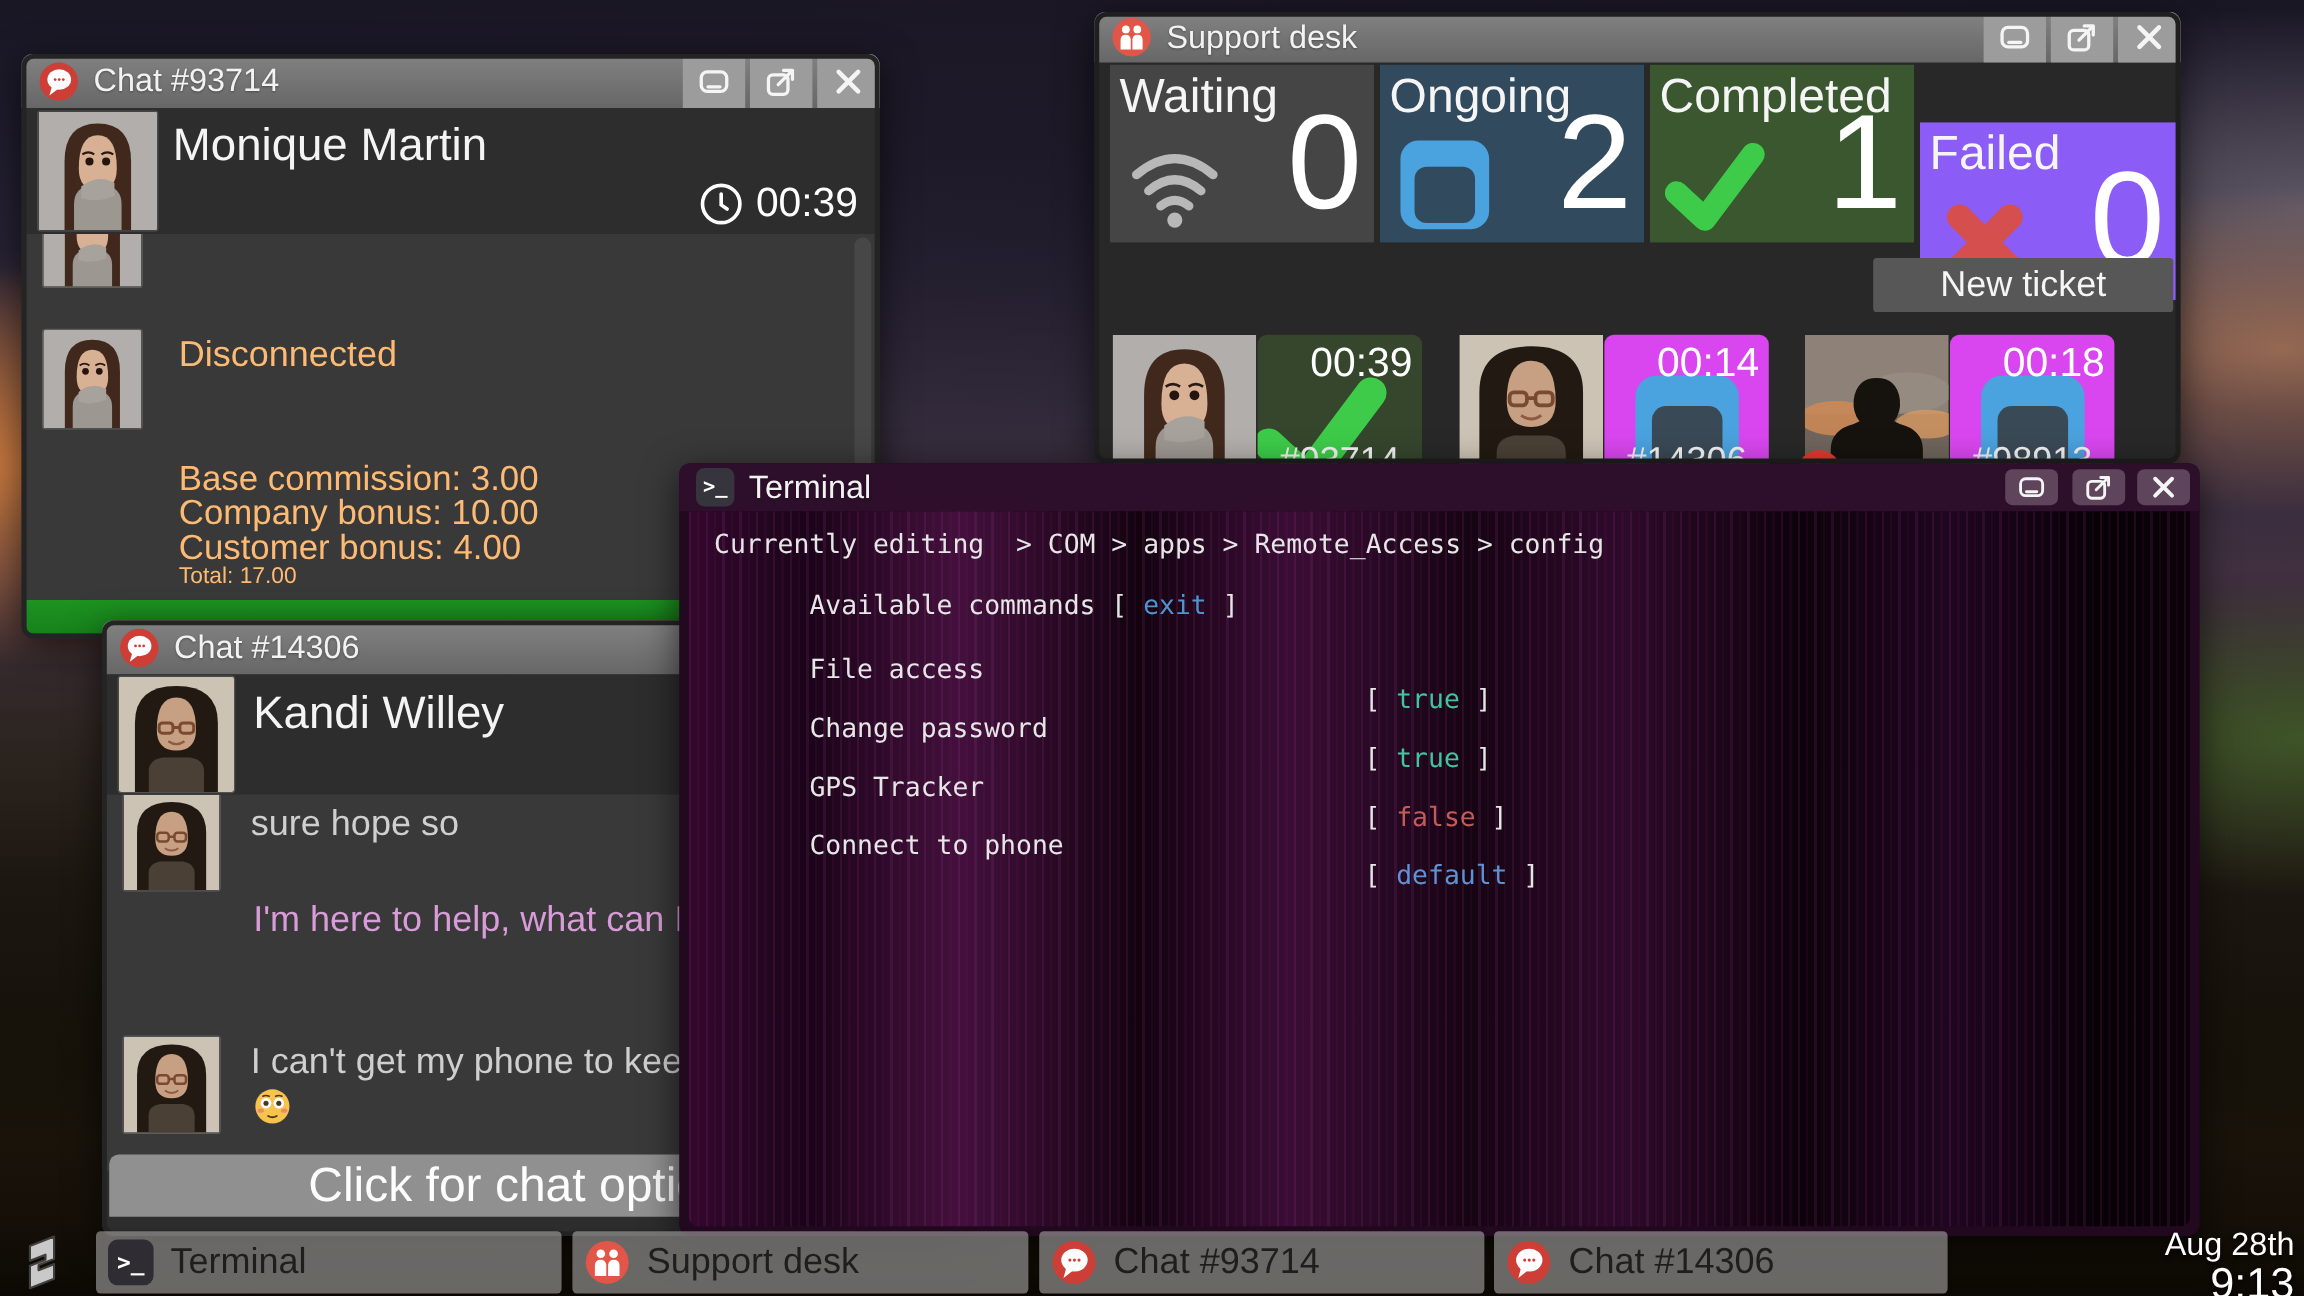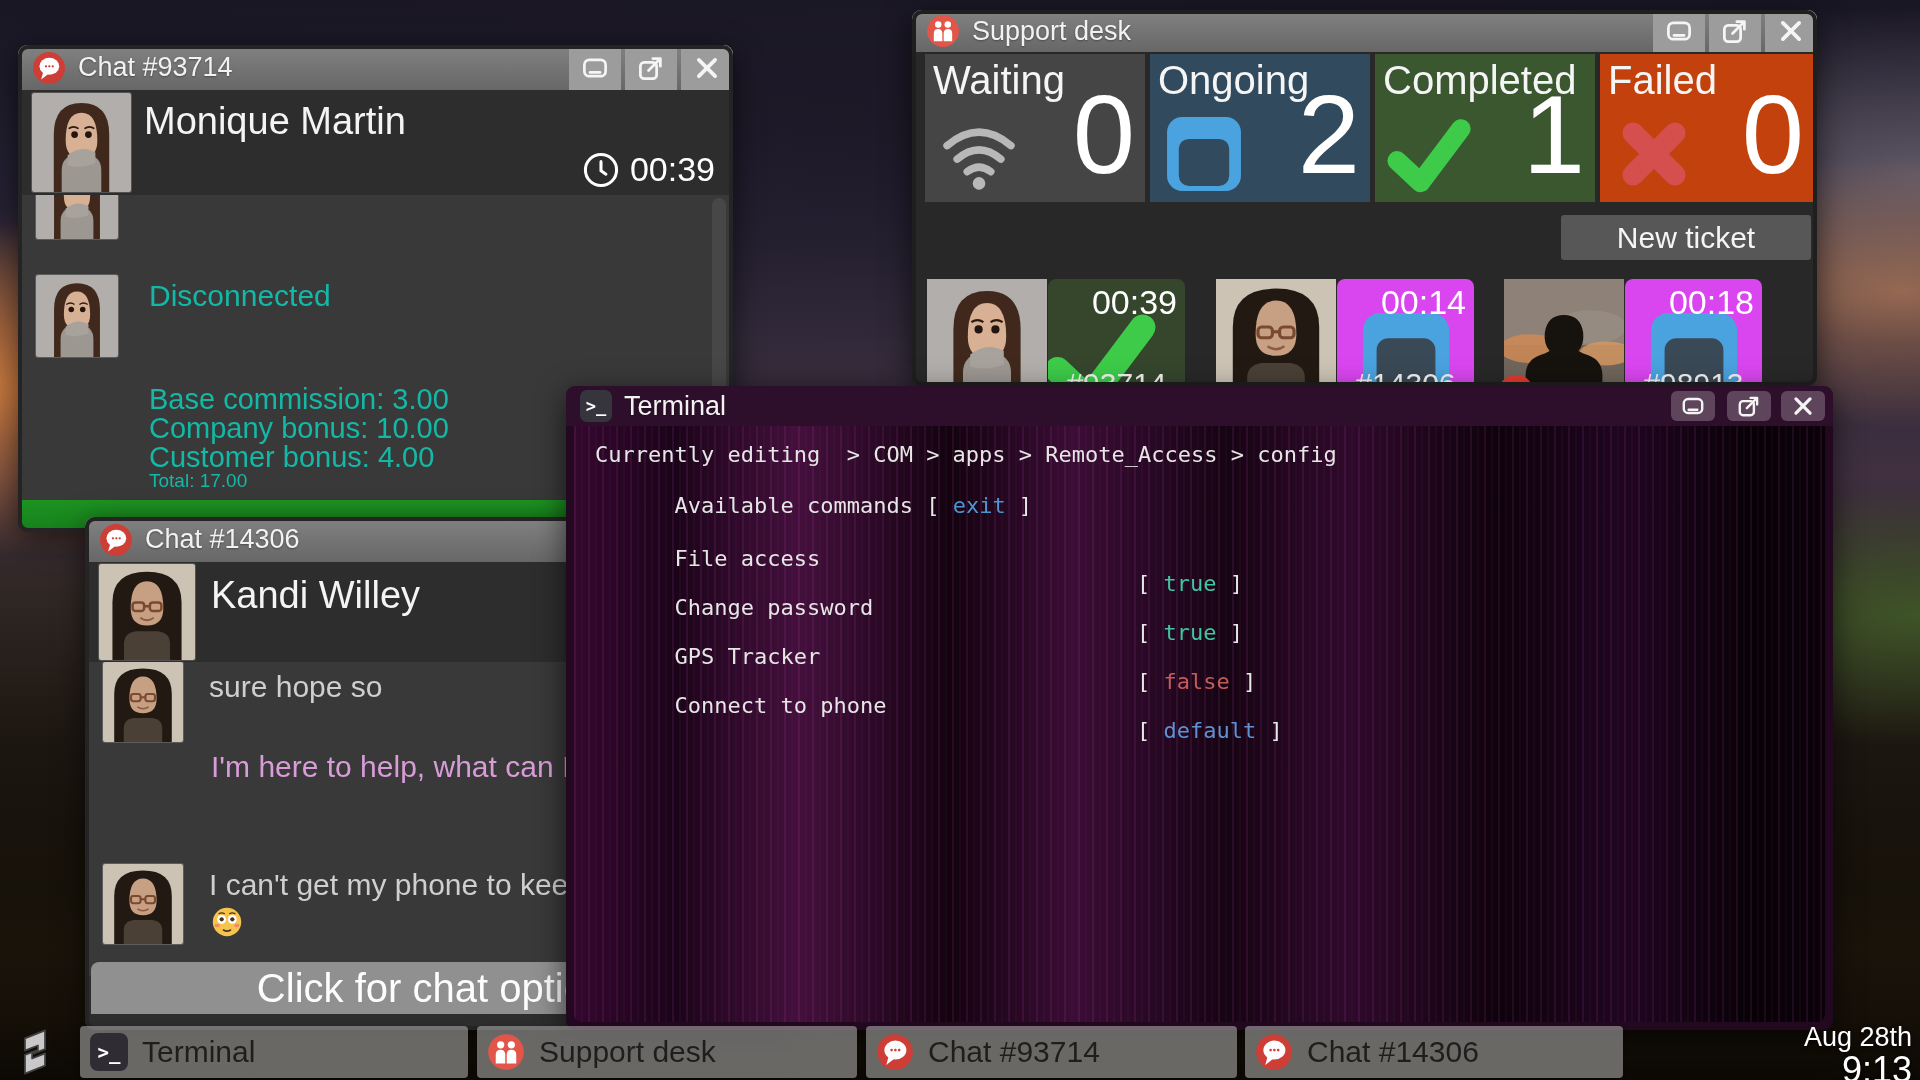--- a/index.html
+++ b/index.html
@@ -31,38 +31,38 @@
   .btn-close { border-radius:0 9px 0 0; }
 
   
   .chat-header { position:absolute; left:4px; right:4px; background:#2d2d2d; }
   .chat-name { color:#f4f4f4; font-size:38px; }
   .avatar { position:absolute; overflow:hidden; border-radius:2px; box-shadow:0 0 0 1px rgba(255,255,255,0.18); }
   .avatar svg { width:100%; height:100%; display:block; }
   .chat-body { position:absolute; left:4px; right:4px; background:#393939; overflow:hidden; }
   .msg { position:absolute; font-size:30px; color:#cfcfcf; white-space:nowrap; }
   .msg.agent { color:#d89cd8; }
-  .dim { color:#14b8a6; }
+  .dim { color:#fdba74; }
   .timer-wrap { position:absolute; display:flex; align-items:center; gap:10px; color:#fff; font-size:34px; }
   .timer-wrap svg { width:38px; height:38px; }
   .green-btn { position:absolute; left:4px; right:4px; background:linear-gradient(#1d9321,#17821b); }
   .win-frame { position:absolute; inset:0; border:4px solid #242424; border-radius:10px; pointer-events:none; }
   .scroll-thumb { position:absolute; width:14px; border-radius:7px; background:#474747; }
   .options-bar { position:absolute; background:#909090; border-radius:8px 8px 0 0; display:flex; align-items:center; justify-content:center;
     color:#fdfdfd; font-size:40px; white-space:nowrap; overflow:hidden; }
 
   
   .stat-panel { position:absolute; top:44px; width:220px; height:148px; padding:4px 8px; overflow:hidden; }
   .stat-label { color:#f5f5f5; font-size:40px; }
   .stat-value { position:absolute; right:10px; top:22px; font-size:112px; line-height:118px; color:#fff; }
   .stat-icon { position:absolute; left:12px; top:58px; width:84px; height:84px; }
   .p-waiting { background:#454545; color:#b8b8b8; }
   .p-ongoing { background:#324a5e; --inner:#324a5e; }
   .p-completed { background:#3a5730; }
-  .p-failed { background:#c2410c; }
+  .p-failed { background:#8b5cf6;margin-top:48px; }
   .new-ticket { position:absolute; background:#575757; color:#f5f5f5; font-size:30px; display:flex; align-items:center; justify-content:center; border-radius:3px; }
   .ticket-tile { position:absolute; top:269px; width:137px; height:120px; border-radius:8px; overflow:hidden; --inner:#3a4956; }
   .tile-ongoing { background:#d946ef; }
   .tile-completed { background:#35462d; }
   .tile-timer { position:absolute; top:4px; right:8px; color:#fff; font-size:34px; }
   .tile-id { position:absolute; left:0; right:0; top:88px; text-align:center; color:#f2f2f2; font-size:30px; }
   .tile-icon { position:absolute; }
   .t-avatar { position:absolute; top:269px; width:120px; height:120px; overflow:hidden; }
   .t-avatar svg { width:100%; height:100%; }
   .badge { position:absolute; left:-6px; bottom:-12px; width:36px; height:36px; border-radius:50%; background:#e03a2e;

